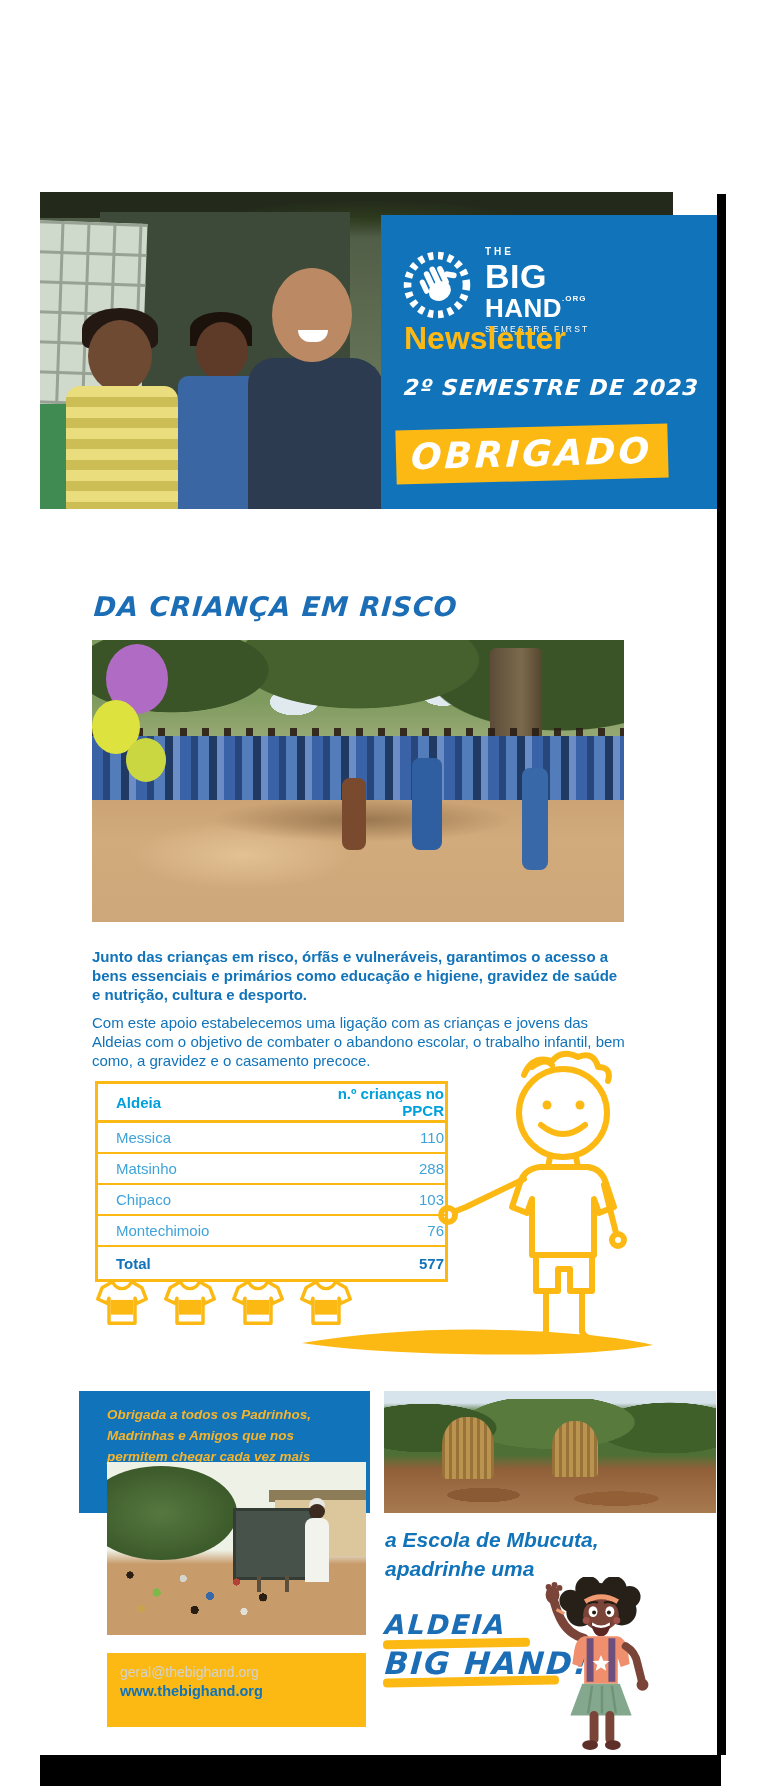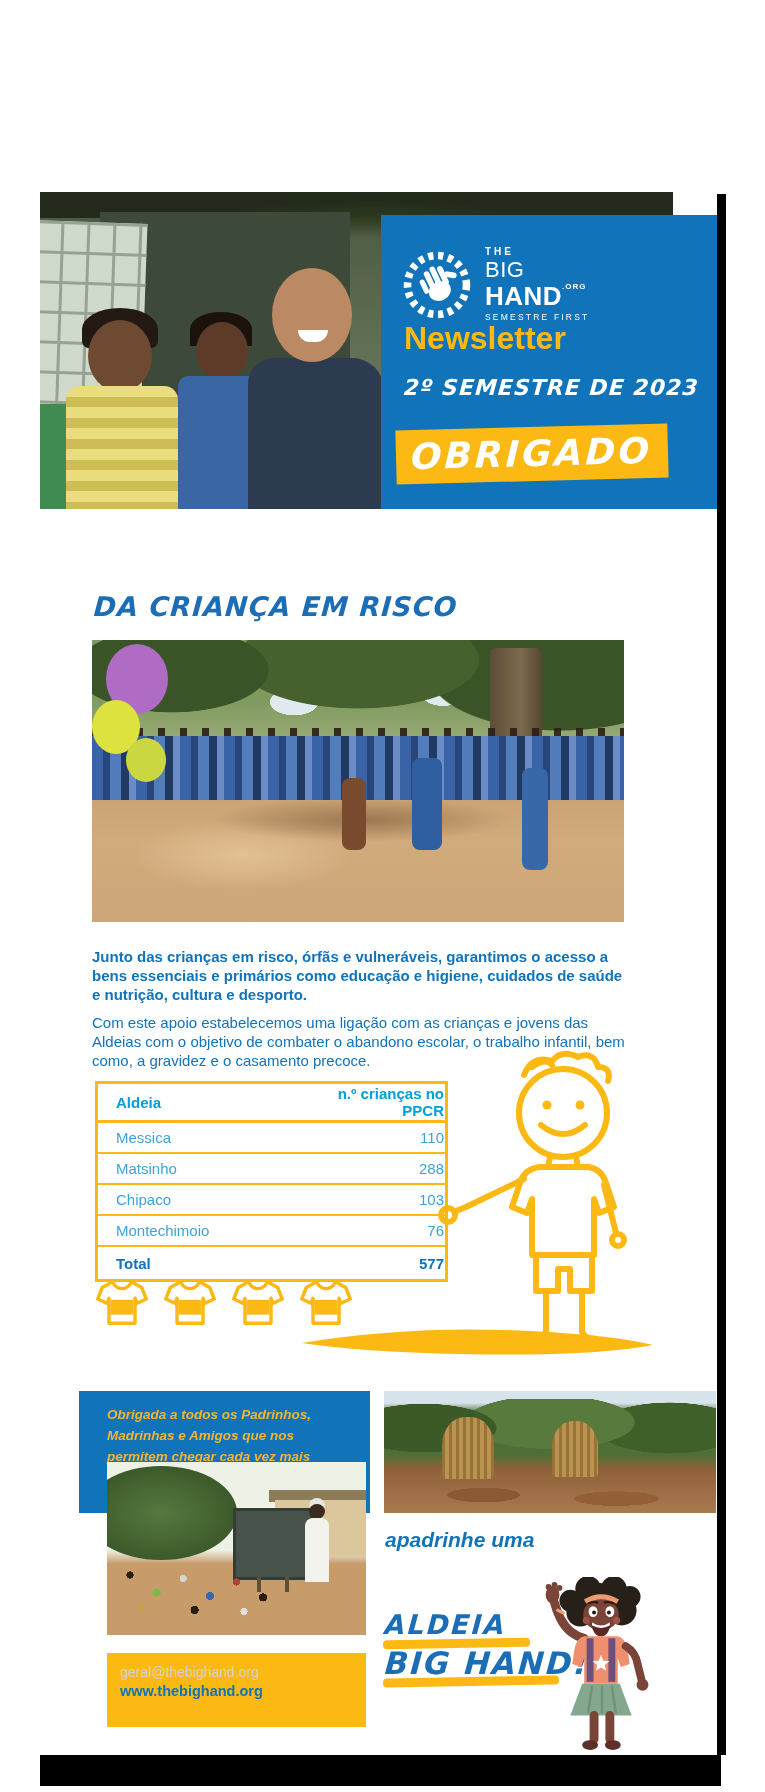--- a/index.html
+++ b/index.html
@@ -31,21 +31,21 @@
   .hp-kid-head{left:156px;top:130px;width:52px;height:58px;background:#5d3b28;border-radius:50%;}
   .hp-kid-shirt{left:138px;top:184px;width:86px;height:133px;background:#3a67a4;border-radius:10px 10px 0 0;}
   .hp-man-body{left:208px;top:166px;width:136px;height:151px;background:#2d3b51;border-radius:26px 32px 0 0;}
   .hp-man-head{left:232px;top:76px;width:80px;height:94px;background:#bb8a64;border-radius:50%;}
   .hp-man-smile{left:258px;top:138px;width:30px;height:12px;background:#fff;border-radius:0 0 14px 14px;}
 
   .blue-panel{left:381px;top:208px;width:336px;height:294px;background:#1173b9;}
   .logo-mark{left:18px;top:32px;}
   .logo-text{left:104px;top:32px;color:#fff;line-height:1;}
   .logo-the{font-size:10px;letter-spacing:3px;font-weight:bold;}
-  .logo-big{font-size:22px;font-weight:normal;margin-top:2px;letter-spacing:.5px;}
+  .logo-big{font-size:34px;font-weight:bold;margin-top:2px;letter-spacing:.5px;}
   .logo-hand{font-size:26px;font-weight:bold;margin-top:2px;letter-spacing:.5px;}
   .logo-org{font-size:8px;vertical-align:top;font-weight:bold;letter-spacing:1px;}
   .logo-tagline{font-size:8.5px;letter-spacing:2.2px;margin-top:4px;}
   .newsletter{left:23px;top:105px;font-size:32px;font-weight:bold;color:#fdb913;}
   .marker{font-family:"DejaVu Sans",sans-serif;font-weight:bold;font-style:italic;
           display:inline-block;transform:skewX(-4deg);}
   .edition{left:23px;top:160px;font-size:22px;color:#fff;letter-spacing:1px;}
   .banner{left:15px;top:212px;width:272px;height:54px;background:#fdb913;transform:rotate(-1.5deg);
           text-align:center;}
   .banner span{font-size:36px;color:#fff;letter-spacing:3px;line-height:54px;}
@@ -203,21 +203,21 @@
     <div class="mp-light"></div>
     <div class="mp-shade"></div>
     <div class="mp-kid1"></div>
     <div class="mp-kid2"></div>
     <div class="mp-kid3"></div>
     <div class="mp-balloon-purple"></div>
     <div class="mp-balloon-yellow"></div>
     <div class="mp-balloon-green"></div>
   </div>
 
-  <div class="abs p p-bold">Junto das crianças em risco, órfãs e vulneráveis, garantimos o acesso a bens essenciais e primários como educação e higiene, cuidados de saúde e nutrição, cultura e desporto.</div>
+  <div class="abs p p-bold">Junto das crianças em risco, órfãs e vulneráveis, garantimos o acesso a bens essenciais e primários como educação e higiene, gravidez de saúde e nutrição, cultura e desporto.</div>
   <div class="abs p p-reg">Com este apoio estabelecemos uma ligação com as crianças e jovens das Aldeias com o objetivo de combater o abandono escolar, o trabalho infantil, bem como, a gravidez e o casamento precoce.</div>
 
   <div class="abs data-table">
     <table>
       <thead>
         <tr>
           <th>Aldeia</th>
           <th>n.º crianças no PPCR</th>
         </tr>
       </thead>
@@ -306,20 +306,21 @@
   </div>
 
   <div class="ph right-photo">
     <div class="rp-bush"></div>
     <div class="rp-straw1"></div>
     <div class="rp-straw2"></div>
     <div class="rp-dirt"></div>
   </div>
 
   <div class="abs cta">
+    <div>a Escola de Mbucuta,</div>
     <div>apadrinhe uma</div>
   </div>
   <div class="abs aldeia"><span class="marker">ALDEIA</span></div>
   <div class="abs underline1"></div>
   <div class="abs bighand"><span class="marker">BIG HAND!</span></div>
   <div class="abs underline2"></div>
 
   <svg class="abs girl" width="118" height="176" viewBox="0 0 118 178">
     <g fill="#262019">
       <circle cx="60" cy="26" r="20"></circle>

